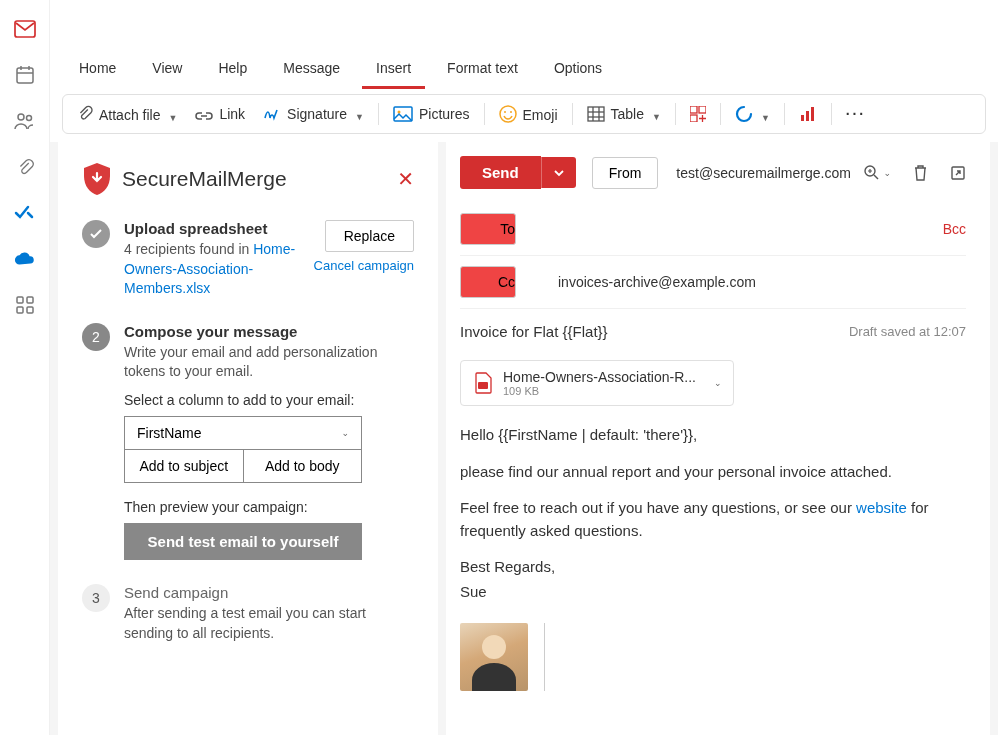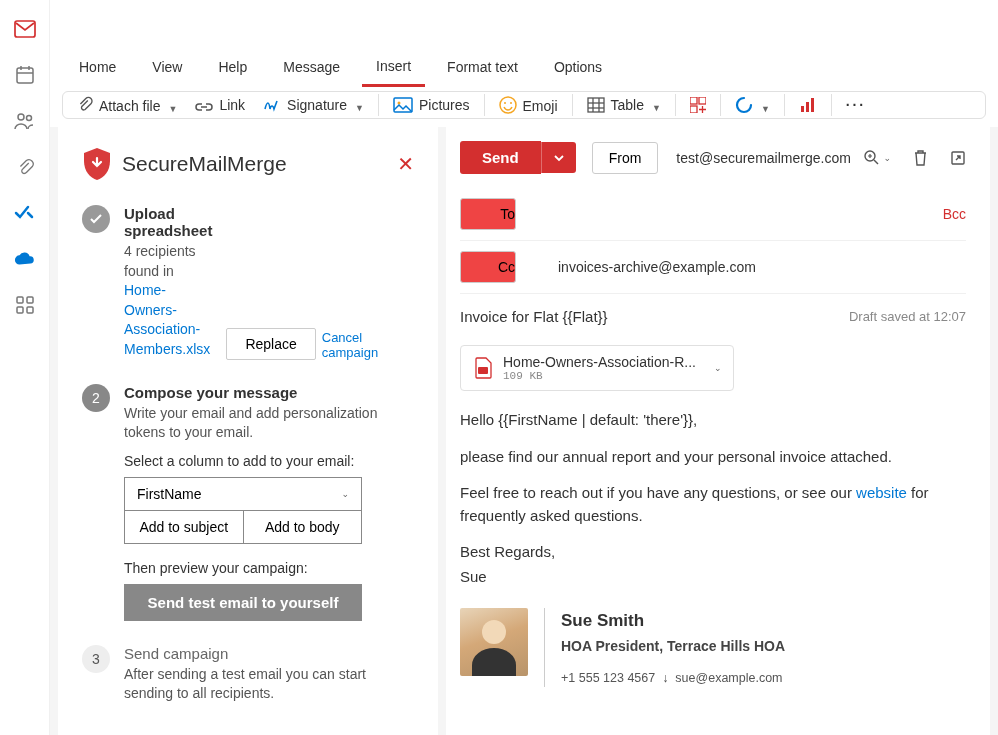--- a/index.html
+++ b/index.html
@@ -164,21 +164,21 @@
       font-size: 14px;
       color: #555;
       line-height: 1.4;
     }
     .file-link {
       color: #0078d4;
       cursor: pointer;
     }
     .replace-box {
       display: flex;
-      flex-direction: row;
+      flex-direction: column;
       align-items: flex-end;
       gap: 6px;
     }
     .btn-outline {
       border: 1px solid #ccc;
       background: #fff;
       padding: 7px 18px;
       font-size: 14px;
       cursor: pointer;
       border-radius: 2px;
@@ -347,21 +347,20 @@
       display: flex;
       flex-direction: column;
     }
     .att-name {
       font-size: 14px;
       color: #333;
     }
     .att-size {
       font-size: 11px;
       color: #888;
-      font-family: Liberation Mono, monospace;
     }
     .email-body {
       font-size: 15px;
       color: #333;
       line-height: 1.5;
     }
     .email-body p {
       margin-bottom: 14px;
     }
     .website-link {
@@ -705,25 +704,18 @@
         <p>please find our annual report and your personal invoice attached.</p>
         <p>
           <span>Feel free to reach out if you have any questions, or see our </span><span class="website-link">website</span><span> for frequently asked questions.</span>
         </p>
         <p style="margin-bottom:2px">Best Regards,</p>
         <p>Sue</p>
 
         <div class="signature">
           <div class="sig-avatar"></div>
           <div class="sig-divider"></div>
-          <div class="sig-text">
-            <div class="sig-name">Sue Smith</div>
-            <div class="sig-role">HOA President, Terrace Hills HOA</div>
-            <div class="sig-contact">
-              <span>+1 555 123 4567</span> &nbsp;↓&nbsp; <span>sue@example.com</span>
-            </div>
-          </div>
         </div>
       </div>
     </div>
 
   </div>
 </div>
 
 </body></html>

